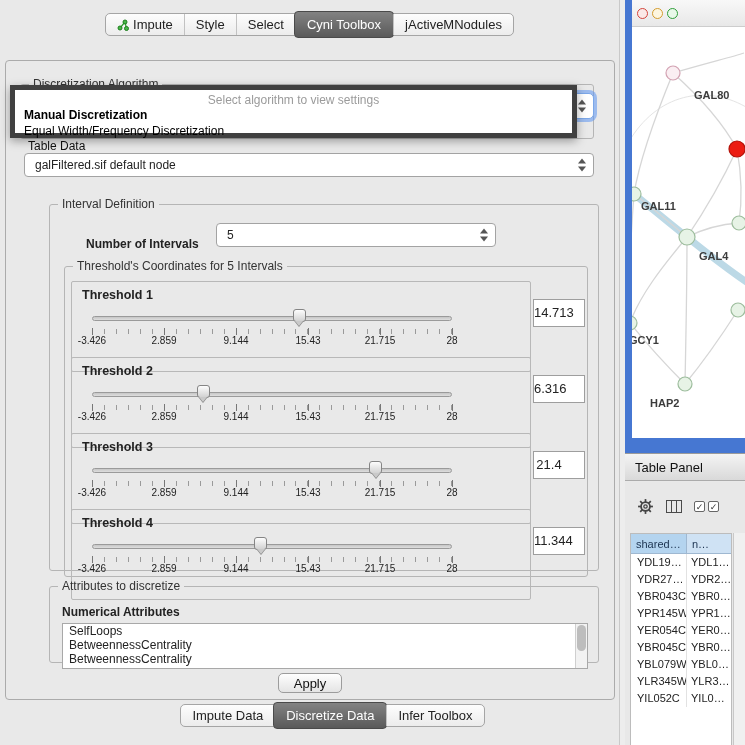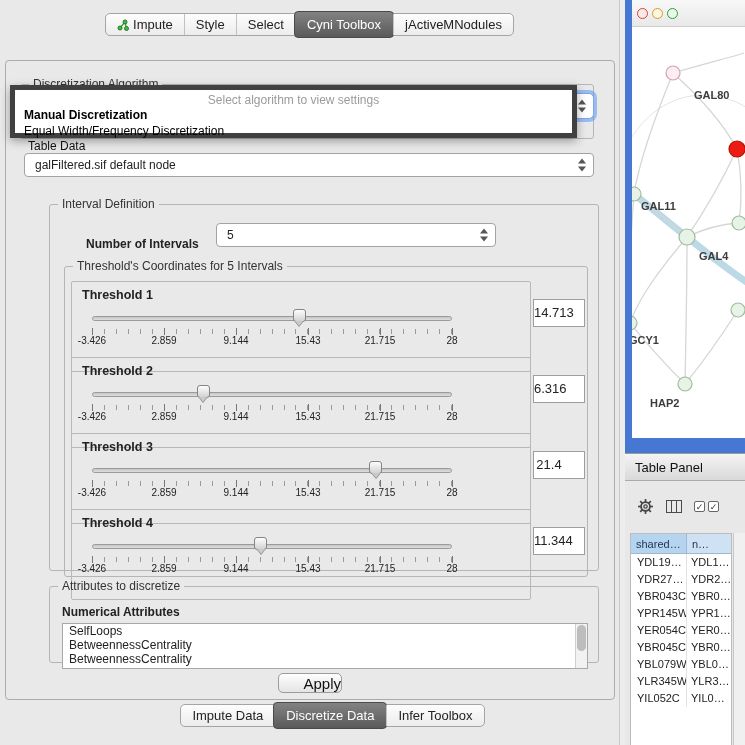--- a/index.html
+++ b/index.html
@@ -66,21 +66,21 @@
   .s-lbl { position:absolute; transform:translateX(-50%); font-size:10px; color:#222; white-space:nowrap; }
   .t-value { position:absolute; right:2px; top:18px; width:52px; height:28px; background:#fff; border:1px solid #9e9e9e; font-size:13px; text-align:center; padding-right:20px; line-height:26px; }
 
   .attrs-group { left:43px; top:518px; width:550px; height:84px; }
   .attrs-label { position:absolute; left:12px; top:12px; font-weight:bold; }
   .listbox { position:absolute; left:12px; top:30px; width:526px; height:46px; background:#fff; border:1px solid #a8a8a8; overflow:hidden; }
   .attr-item { font-size:12px; padding-left:6px; line-height:14px; white-space:nowrap; }
   .scrollbar-v { position:absolute; right:0; top:0; bottom:0; width:12px; background:#f2f2f2; border-left:1px solid #cfcfcf; }
   .scrollbar-v .sthumb { position:absolute; left:1px; right:1px; top:1px; height:26px; background:#bdbdbd; border-radius:5px; }
 
-  .apply-btn { position:absolute; left:50%; transform:translateX(-50%); top:612px; width:64px; height:20px; background:linear-gradient(#fefefe,#e4e4e4); border:1px solid #9c9c9c; border-radius:5px; font-size:15px; font-family:inherit; color:#111;text-align:right; }
+  .apply-btn { position:absolute; left:50%; transform:translateX(-50%); top:612px; width:64px; height:20px; background:linear-gradient(#fefefe,#e4e4e4); border:1px solid #9c9c9c; border-radius:5px; font-size:13px; font-family:inherit; color:#111; }
 
   .tabbar.bottom { position:absolute; top:704px; left:0; width:620px;padding-left:45px; }
 
   
   .right-panel { position:absolute; left:625px; top:0; width:120px; height:745px; background:#e9e9e9; }
   .net-area { position:absolute; left:0; top:0; right:0; height:453px; background:#4677d2; }
   .net-window { position:absolute; left:7px; top:0; right:0; height:438px; background:#fff;font-weight:bold; }
   .net-titlebar { height:27px; background:linear-gradient(#f8f8f8,#e8e8e8); border-bottom:1px solid #cdcdcd; display:flex; align-items:center; padding-left:5px; gap:4px; }
   .tl { width:11px; height:11px; border-radius:50%; display:inline-block; }
   .tl.red { border:1.5px solid #d3453c; background:#fbe9e7; }

